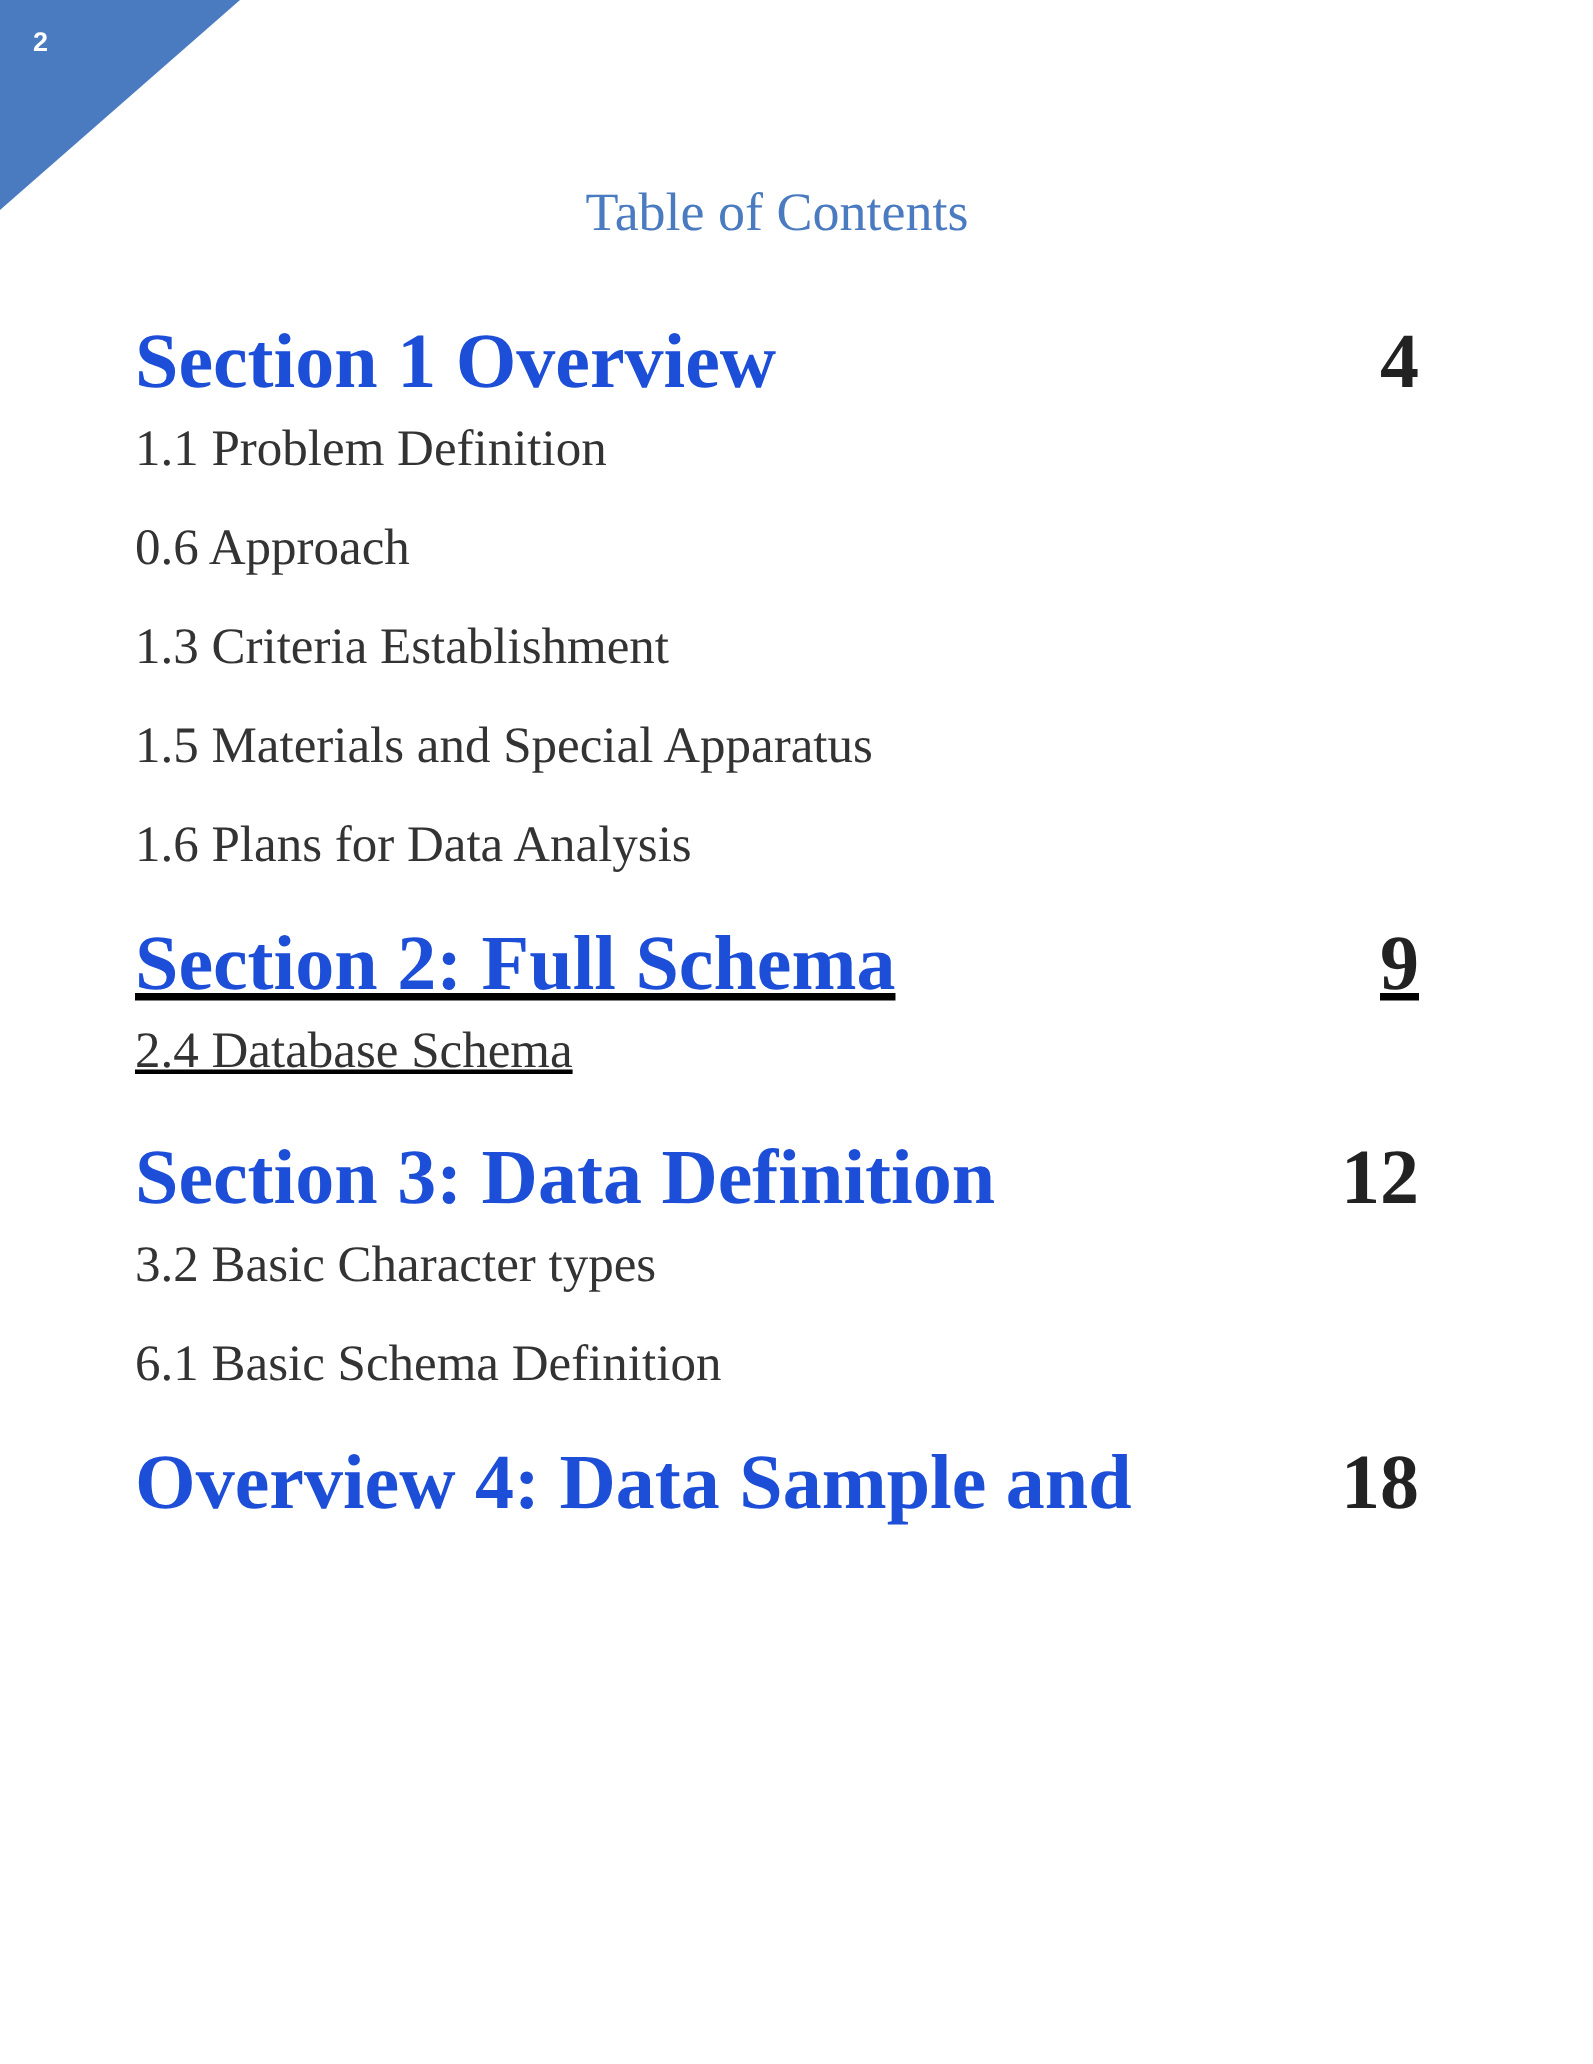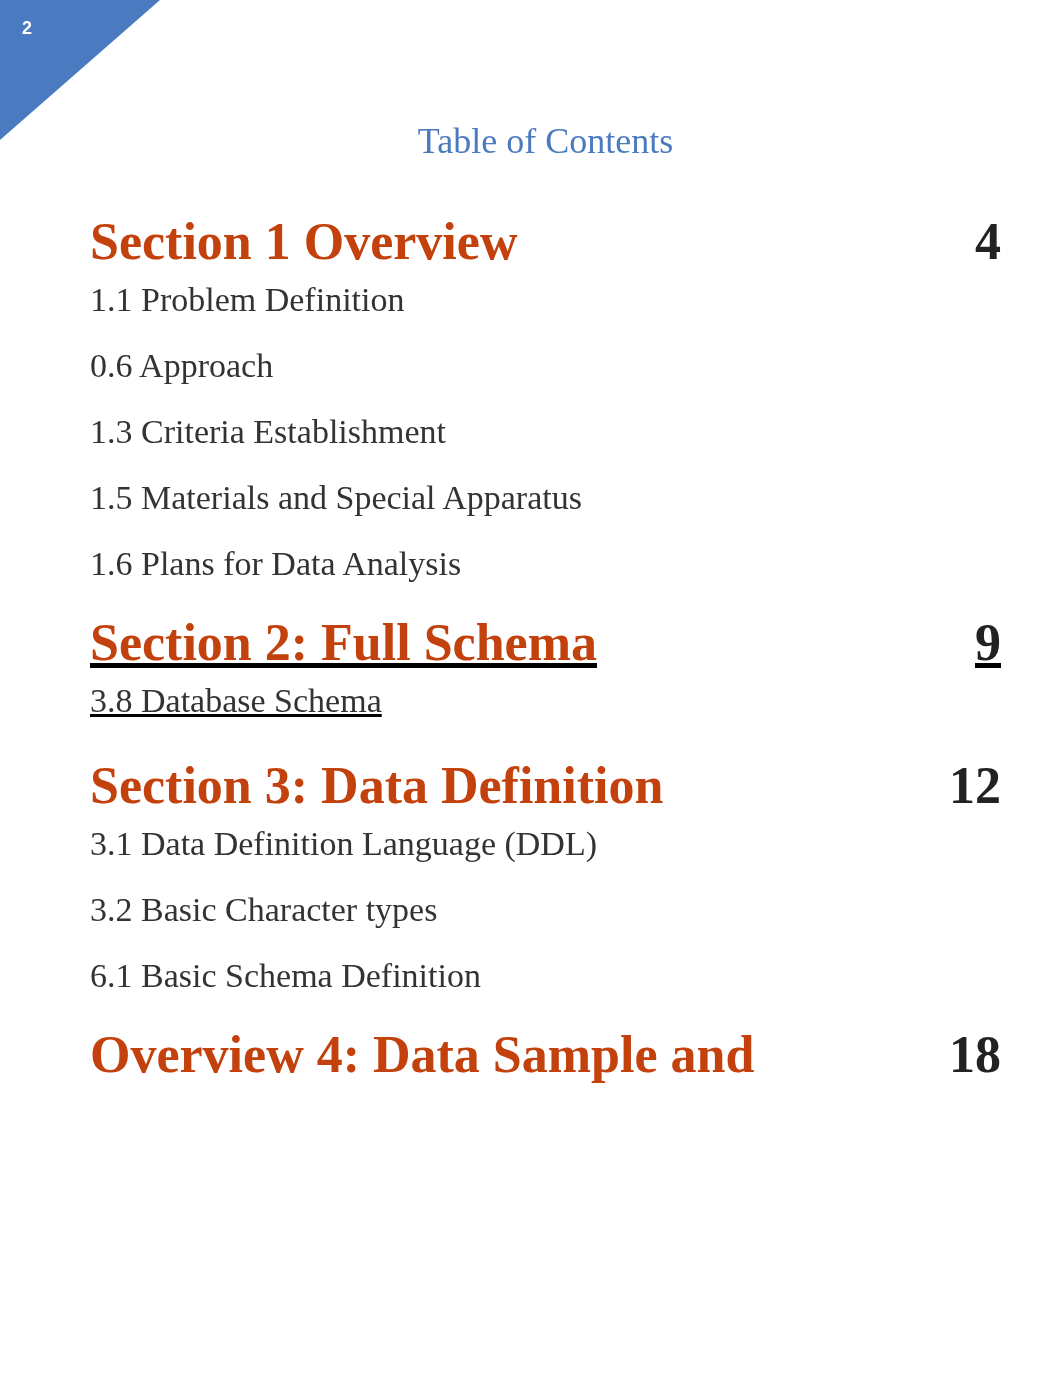--- a/index.html
+++ b/index.html
@@ -43,21 +43,21 @@
       left: 22px;
       color: #ffffff;
       font-size: 18px;
       font-weight: bold;
       font-family: Arial, sans-serif;
       z-index: 10;
     }
 
     
     .content {
-      padding: 30px 61px 60px 90px;
+      padding: 30px 116px 60px 90px;
     }
 
     .page-title {
       text-align: center;
       color: #4a7abf;
       font-size: 36px;
       font-weight: normal;
       margin-top: 90px;
       margin-bottom: 50px;
       font-family: Georgia, serif;
@@ -68,21 +68,21 @@
       display: flex;
       justify-content: space-between;
       align-items: flex-start;
       margin-bottom: 10px;
       margin-top: 30px;
     }
 
     .section-title-large {
       font-size: 52px;
       font-weight: bold;
-      color: #c2410c;
+      color: #1d4ed8;
       font-family: Georgia, serif;
     }
 
     .section-page-number {
       font-size: 52px;
       font-weight: bold;
       color: #222222;
       font-family: Georgia, serif;
       min-width: 60px;
       text-align: right;
@@ -157,31 +157,28 @@
       <span class="subsection-label">1.6  Plans  for  Data  Analysis</span>
     </div>
   </div>
 
   <div class="section-block toc-section-2">
     <div class="toc-section-header">
       <span class="section-title-large">Section 2:    Full Schema</span>
       <span class="section-page-number">9</span>
     </div>
     <div class="subsection-row">
-      <span class="subsection-label">3.8 Database Schema</span>
+      <span class="subsection-label">2.4 Database Schema</span>
     </div>
   </div>
 
   <div class="section-block toc-section-3">
     <div class="toc-section-header">
       <span class="section-title-large">Section 3:    Data Definition</span>
       <span class="section-page-number">12</span>
-    </div>
-    <div class="subsection-row">
-      <span class="subsection-label">3.1 Data Definition Language (DDL)</span>
     </div>
     <div class="subsection-row">
       <span class="subsection-label">3.2 Basic Character types</span>
     </div>
     <div class="subsection-row">
       <span class="subsection-label">6.1 Basic Schema Definition</span>
     </div>
   </div>
 
   <div class="section-block toc-section-4">

